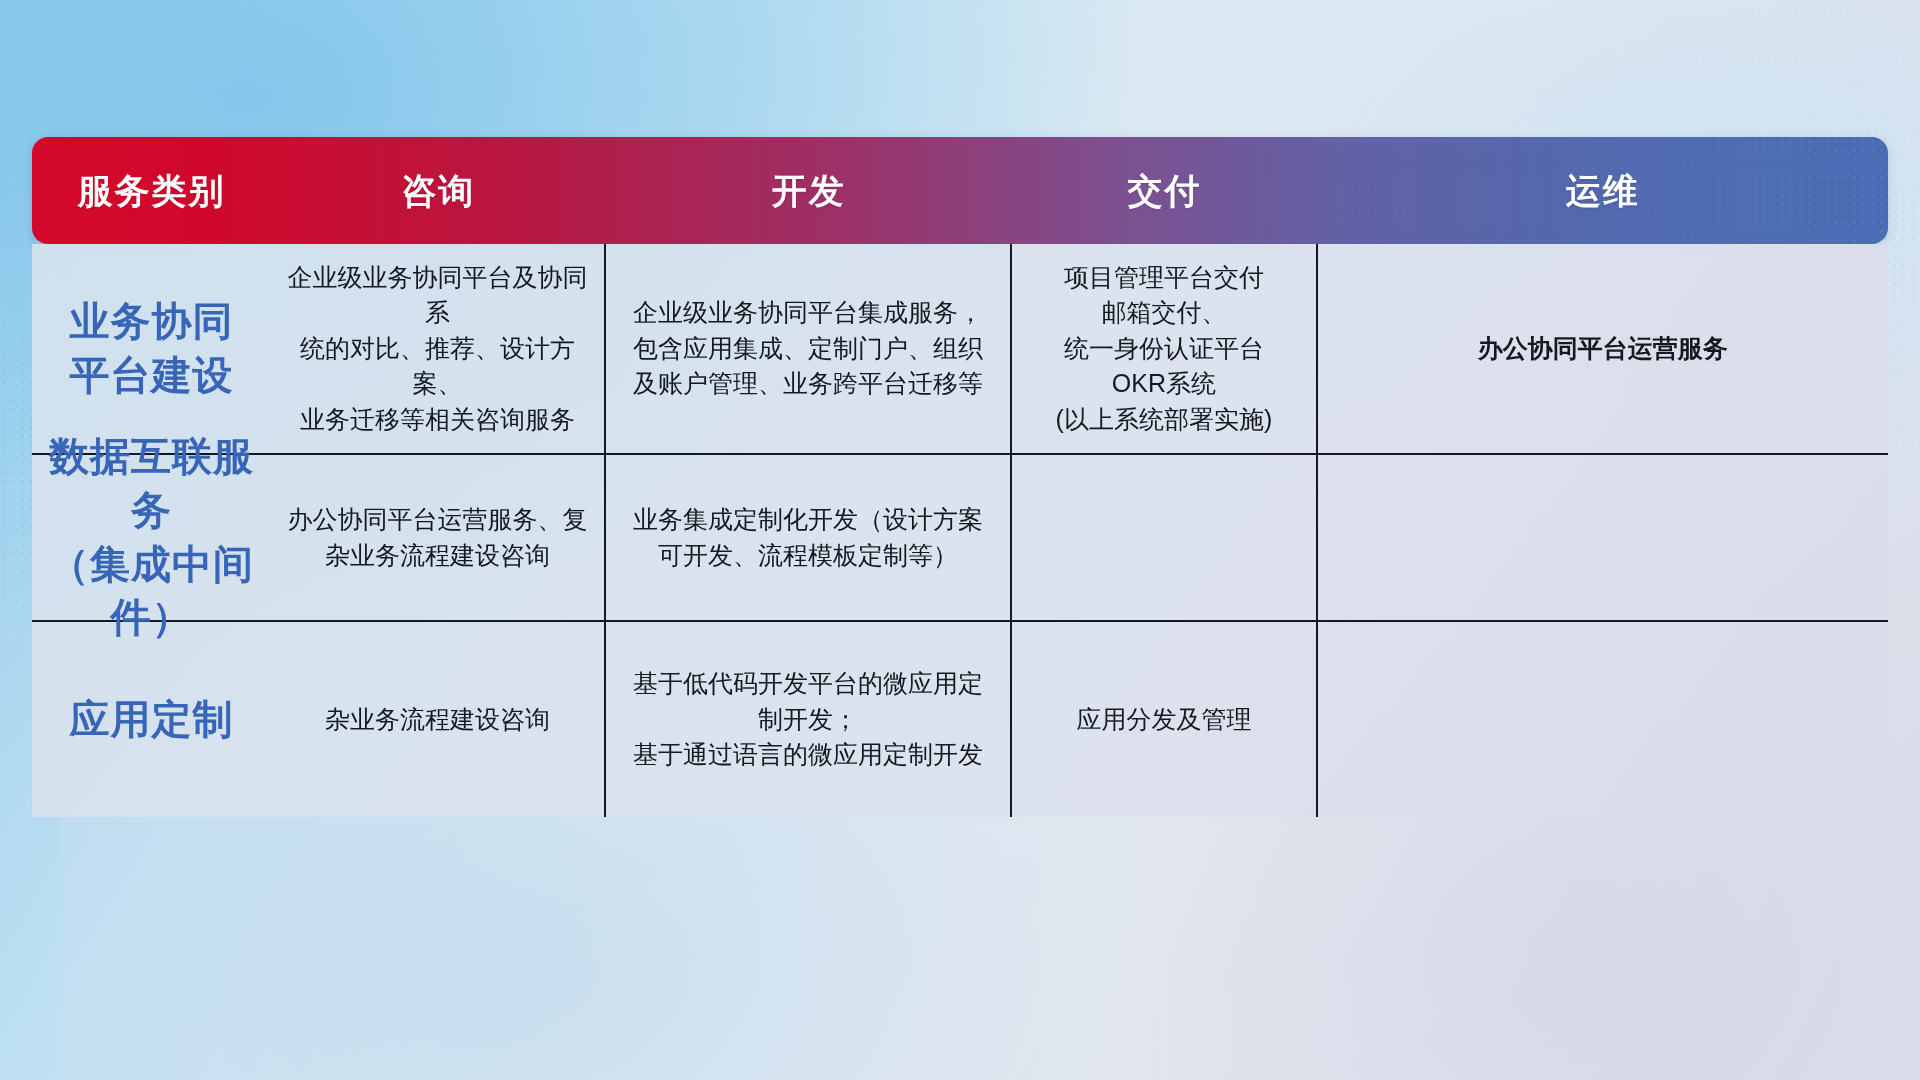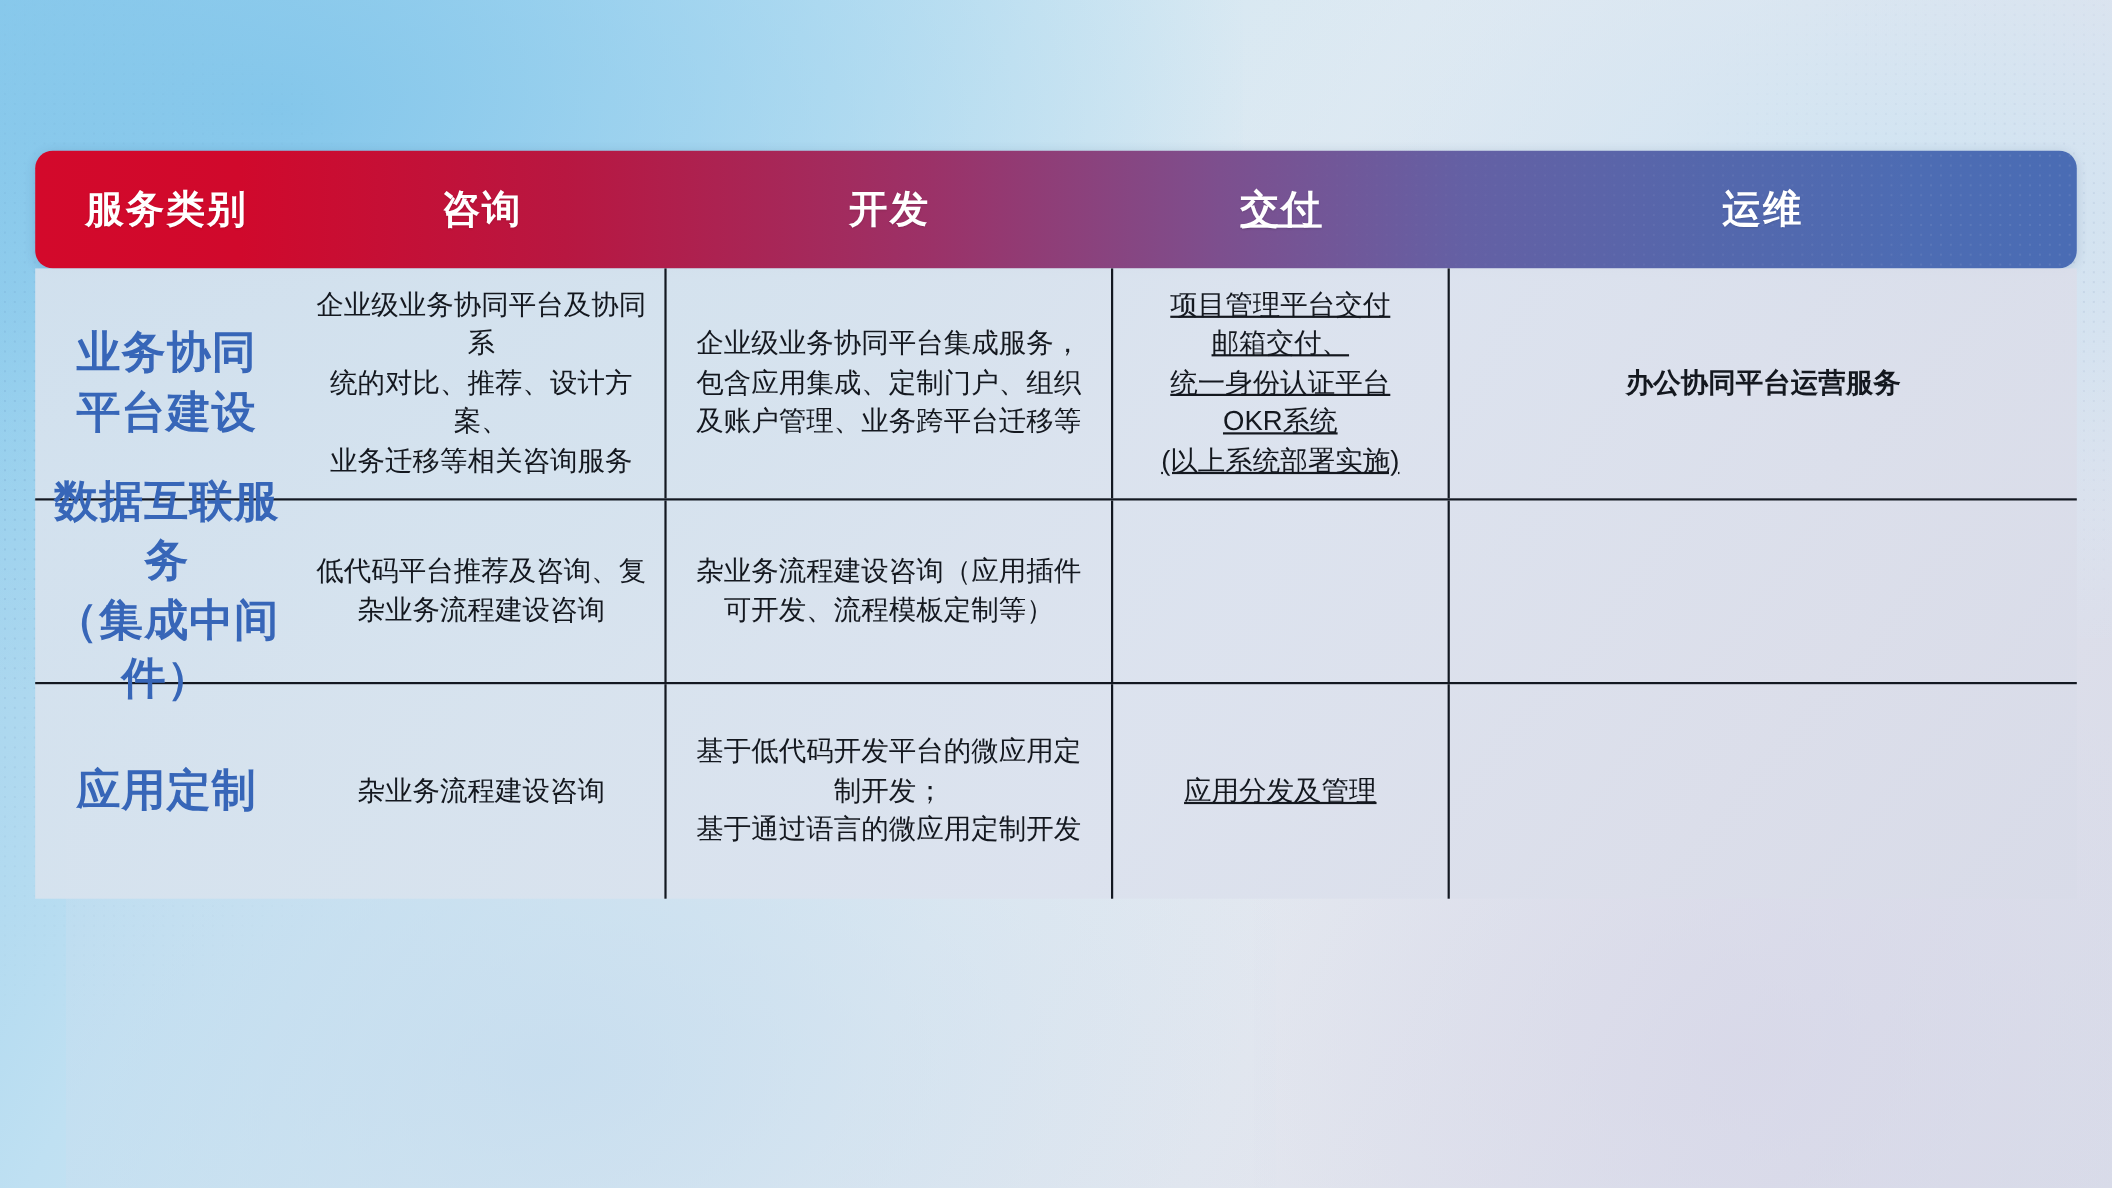--- a/index.html
+++ b/index.html
@@ -159,21 +159,21 @@
     line-height: 1.34;
     letter-spacing: 1px;
     border-right: none;
   }
   .tcell.empty { }
 
   
   .c0 { width: 244px; }
   .c1 { width: 342px; }
   .c2 { width: 415px; }
-  .c3 { width: 312px; text-decoration: underline; }
+  .c3 { width: 312px; }
   .c4 { width: 583px; font-weight: bold; }
 
   .r0 { height: 209px; }
   .r1 { height: 165px; }
   .r2 { height: 195px; }
 </style>
 </head>
 <body>
 
 <div id="bg-base"></div>
@@ -209,23 +209,23 @@
 邮箱交付、
 统一身份认证平台
 OKR系统
 (以上系统部署实施)</div>
       <div class="tcell nob c4">办公协同平台运营服务</div>
     </div>
 
     <div class="trow r1">
       <div class="tcell label c0">数据互联服务
 （集成中间件）</div>
-      <div class="tcell c1">低代码平台推荐及咨询、复
+      <div class="tcell c1">办公协同平台运营服务、复
 杂业务流程建设咨询</div>
-      <div class="tcell c2">杂业务流程建设咨询（应用插件
+      <div class="tcell c2">业务集成定制化开发（设计方案
 可开发、流程模板定制等）</div>
       <div class="tcell c3 empty"></div>
       <div class="tcell nob c4 empty"></div>
     </div>
 
     <div class="trow r2 last">
       <div class="tcell label c0">应用定制</div>
       <div class="tcell c1">杂业务流程建设咨询</div>
       <div class="tcell c2">基于低代码开发平台的微应用定
 制开发；

